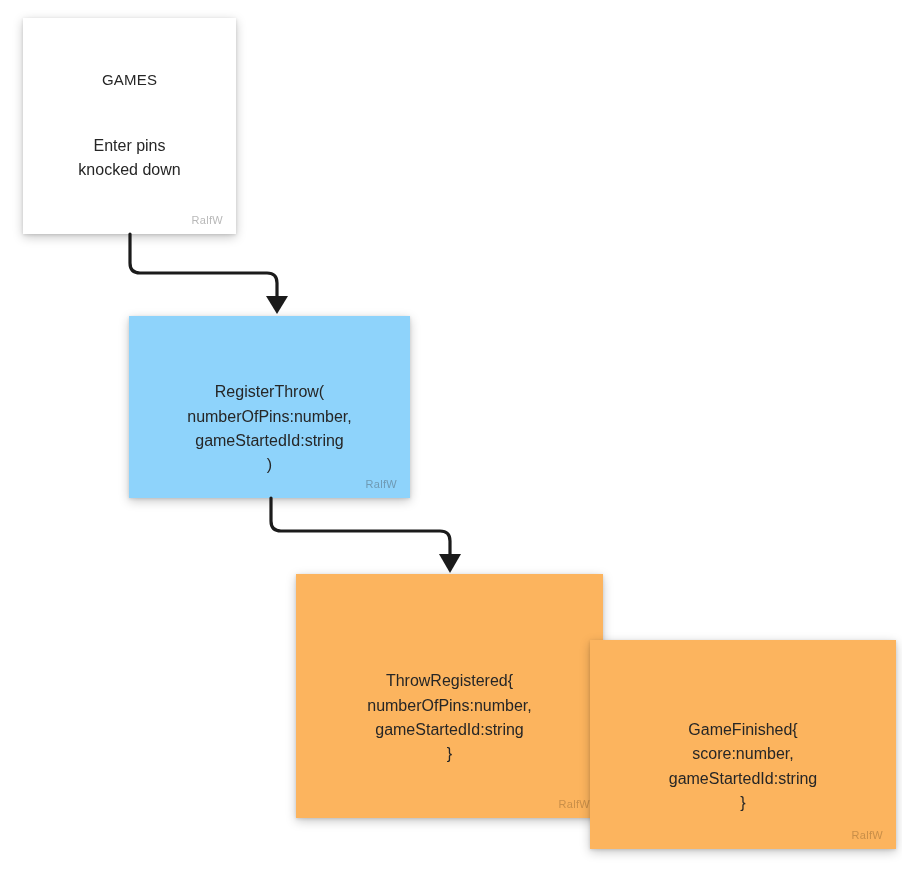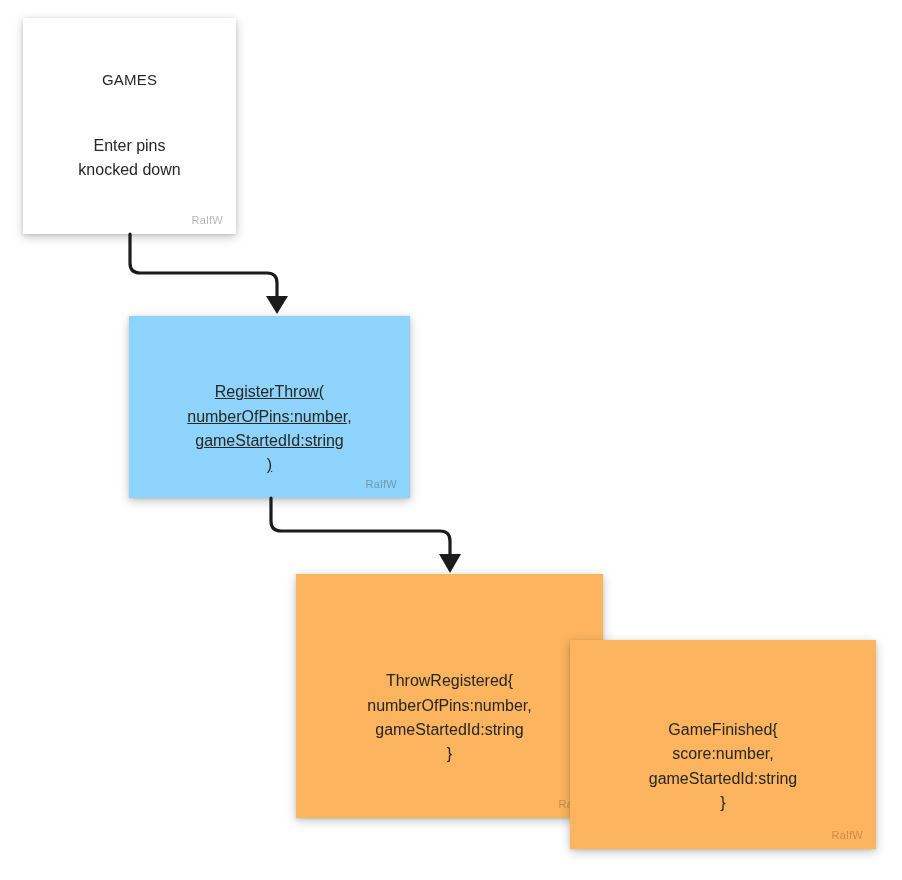--- a/index.html
+++ b/index.html
@@ -78,36 +78,35 @@
     background: #ffffff;
   }
   #card-games .lines { font-size: 16px; }
 
   #card-register-throw {
     left: 129px;
     top: 316px;
     width: 281px;
     height: 182px;
     background: #8ED3FB;
-    text-decoration: underline;
   }
   #card-register-throw .author { color: #6f9ab4; }
 
   #card-throw-registered {
     left: 296px;
     top: 574px;
     width: 307px;
     height: 244px;
     background: #FCB45E;
     z-index: 2;
   }
   #card-throw-registered .author { color: #c98f49; }
 
   #card-game-finished {
-    left: 570px;
+    left: 590px;
     top: 640px;
     width: 306px;
     height: 209px;
     background: #FCB45E;
     z-index: 3;
   }
   #card-game-finished .author { color: #c98f49; }
 </style>
 </head>
 <body>

